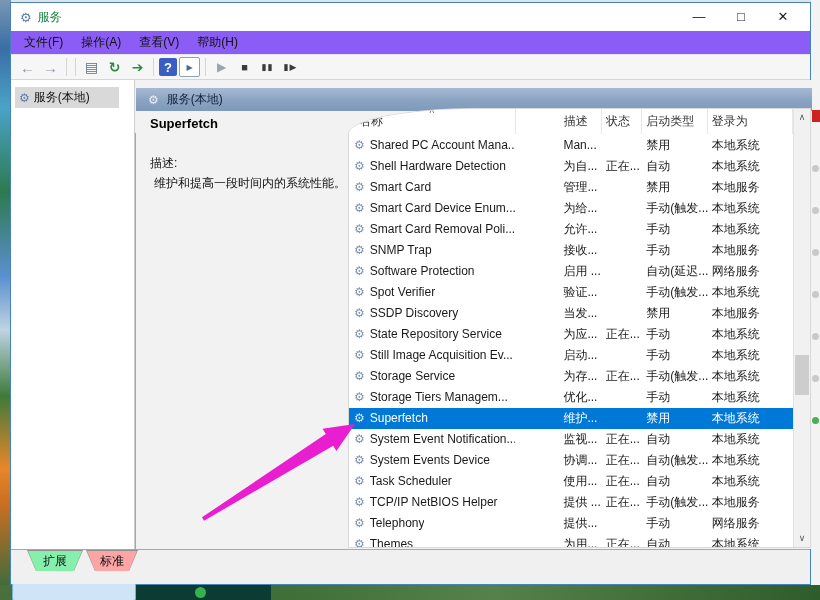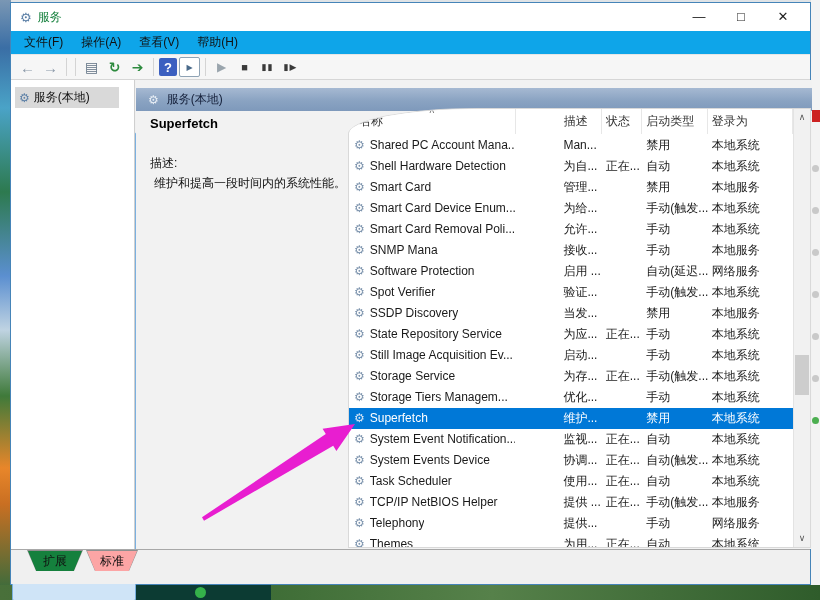--- a/index.html
+++ b/index.html
@@ -18,21 +18,21 @@
 
   .window{position:absolute;left:10px;top:2px;width:801px;height:583px;
     background:#f0f0f0;border:1px solid #4584b8;box-sizing:border-box;}
 
   .titlebar{position:absolute;left:0;top:0;right:0;height:28px;background:#fff;display:flex;align-items:center;}
   .titlebar .app-icon{font-size:13px;color:#5b7fa6;margin:0 6px 0 9px;}
   .titlebar .title{font-size:12px;color:#15803d;}
   .win-controls{position:absolute;right:6px;top:0;height:28px;display:flex;align-items:center;}
   .wc{width:42px;text-align:center;font-size:13px;color:#222;line-height:28px;}
 
-  .menubar{position:absolute;left:0;top:28px;right:0;height:23px;background:#0ea5e9;display:flex;align-items:center;padding-left:4px;}
+  .menubar{position:absolute;left:0;top:28px;right:0;height:23px;background:#8b5cf6;display:flex;align-items:center;padding-left:4px;}
   .menu-item{font-size:12px;color:#111;padding:0 9px;line-height:23px;}
 
   .toolbar{position:absolute;left:0;top:51px;right:0;height:26px;background:#f6f6f6;
     border-top:1px solid #e6e6e6;border-bottom:1px solid #d6d6d6;display:flex;align-items:center;padding-left:5px;box-sizing:border-box;}
   .tb{display:inline-flex;align-items:center;justify-content:center;width:21px;height:20px;margin:0 1px;
     font-size:14px;color:#5f7183;}
   .tb.arrow{font-weight:bold;color:#8a98a8;font-size:15px;}
   .tb.tree{color:#47698c;background:#cfe4f7;border:1px solid #7ab0e0;box-sizing:border-box;border-radius:2px;}
   .tb.green{color:#2d8a3e;font-weight:bold;}
   .tb.help{background:#3b5fc0;color:#fff;font-weight:bold;font-size:13px;border-radius:2px;width:18px;height:18px;}
@@ -80,21 +80,21 @@
   .vscroll{position:absolute;right:0;top:0;width:17px;height:100%;background:#f1f1f1;border-left:1px solid #e3e3e3;box-sizing:border-box;}
   .varrow{position:absolute;left:0;width:16px;height:17px;text-align:center;font-size:9px;color:#555;line-height:17px;}
   .varrow.up{top:0;}
   .varrow.down{bottom:0;}
   .vthumb{position:absolute;left:1px;top:246px;width:14px;height:40px;background:#cdcdcd;}
 
   .tabs-strip{position:absolute;left:0;top:546px;right:0;height:22px;background:#f0f0f0;border-top:1px solid #a8a8a8;box-sizing:border-box;display:flex;padding-left:16px;gap:3px;}
   .tab{position:relative;height:21px;clip-path:polygon(0 0,100% 0,calc(100% - 9px) 100%,9px 100%);background:#8f8f8f;}
   .tab>span{position:absolute;inset:1px 1px 0 1px;clip-path:polygon(0 0,100% 0,calc(100% - 8.2px) 100%,8.2px 100%);
     background:#fca5a5;text-align:center;font-size:12px;line-height:20px;color:#111;}
-  .tab.active>span{background:#15803d;}
+  .tab.active>span{background:#86efac;}
   .tab.t0{width:56px;}
   .tab.t1{width:52px;}
 
   .statusline{position:absolute;left:0;top:568px;right:0;bottom:0;background:#f0f0f0;}
 
   .arrow-overlay{position:absolute;left:0;top:0;pointer-events:none;z-index:50;}
 </style>
 </head>
 <body>
 
@@ -232,21 +232,21 @@
               <span class="nm">Smart Card Removal Poli...</span>
             </div>
             <div class="cell c1">允许...</div>
             <div class="cell c2"></div>
             <div class="cell c3">手动</div>
             <div class="cell c4">本地系统</div>
           </div>
           <div class="row">
             <div class="cell c0">
               <span class="gear">⚙</span>
-              <span class="nm">SNMP Mana</span>
+              <span class="nm">SNMP Trap</span>
             </div>
             <div class="cell c1">接收...</div>
             <div class="cell c2"></div>
             <div class="cell c3">手动</div>
             <div class="cell c4">本地服务</div>
           </div>
           <div class="row">
             <div class="cell c0">
               <span class="gear">⚙</span>
               <span class="nm">Software Protection</span>

